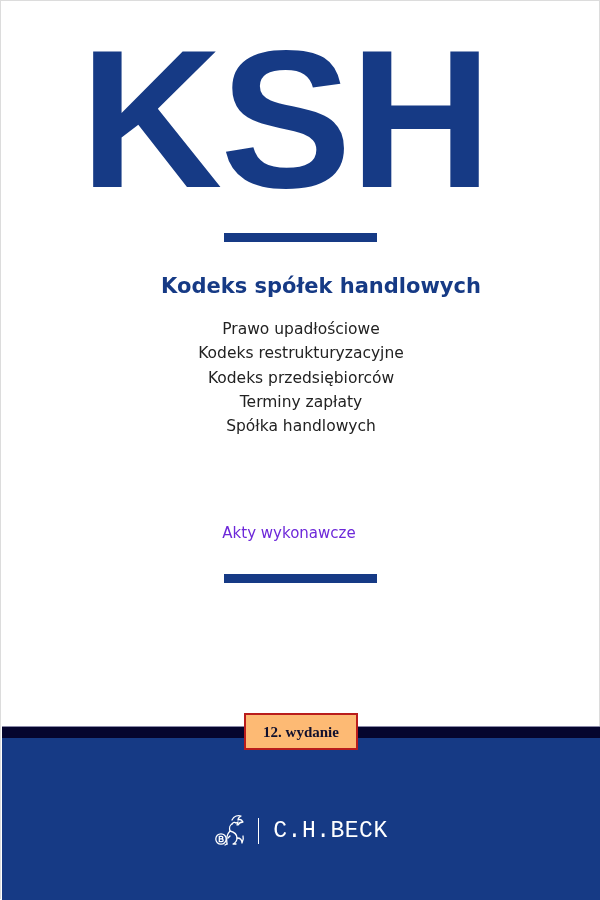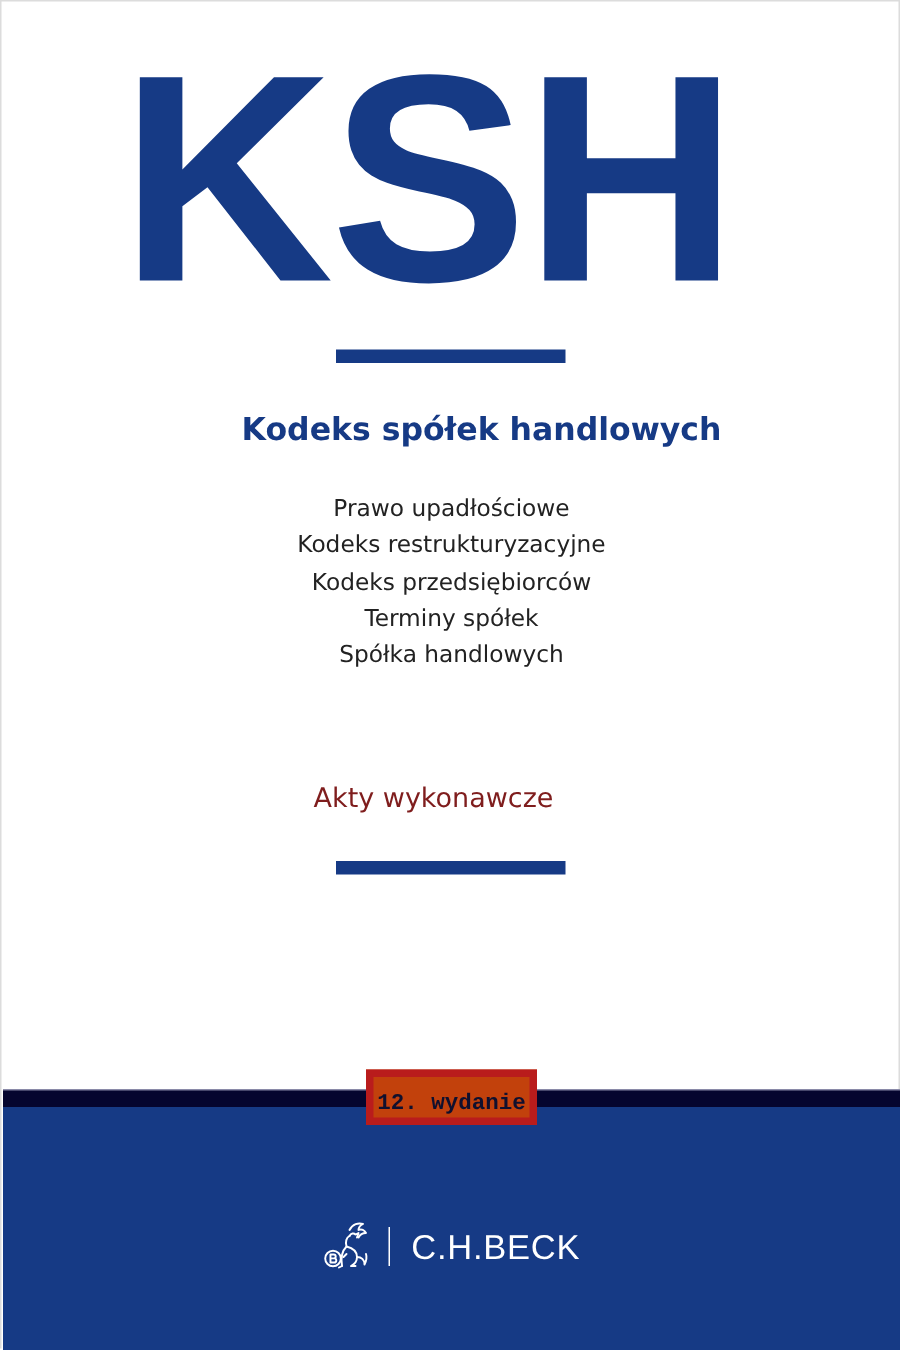--- a/index.html
+++ b/index.html
@@ -51,39 +51,39 @@
       font-family: "DejaVu Sans", sans-serif;
       font-weight: bold;
       font-size: 21px;
       line-height: 30px;
       color: #163a85;
       margin-left: 20px;
     }
     .topics {
       position: absolute;
       left: 0; width: 600px;
-      top: 326px;
+      top: 316px;
       margin: 0; padding: 0;
       list-style: none;
       text-align: center;
       font-family: "DejaVu Sans", sans-serif;
       font-size: 15.5px;
       line-height: 24.3px;
       color: #222222;
     }
     .topics li { margin: 0; padding: 0; }
     .exec-acts {
       position: absolute;
       left: 0; width: 576px;
       top: 520px;
       text-align: center;
       font-family: "DejaVu Sans", sans-serif;
-      font-size: 18px;
+      font-size: 15px;
       line-height: 24px;
-      color: #7f1d1d;
+      color: #6d28d9;
     }
     .dark-band {
       position: absolute;
       left: 1px; width: 598px;
       top: 725px;
       height: 12px;
       background: #05052e;
       border-top: 1px solid #8a8aa8;
     }
     .blue-panel {
@@ -92,25 +92,25 @@
       top: 737px;
       height: 163px;
       background: #163a85;
     }
     .edition-badge {
       position: absolute;
       left: 243px;
       top: 712px;
       width: 114px;
       height: 37px;
-      background: #c2410c;
-      border: 5px solid #b91c1c;
+      background: #fdba74;
+      border: 2px solid #b91c1c;
       box-sizing: border-box;
       text-align: center;
-      font-family: Liberation Mono, monospace;
+      font-family: Liberation Serif, serif;
       font-weight: bold;
       font-size: 15px;
       line-height: 35px;
       color: #10102e;
     }
     .publisher {
       position: absolute;
       left: 0; width: 600px;
       top: 812px;
       height: 36px;
@@ -122,21 +122,21 @@
       width: 32px; height: 34px;
       display: inline-block;
     }
     .pub-divider {
       width: 1px;
       height: 26px;
       background: #ffffff;
       margin: 0 14px 0 12px;
     }
     .pub-name {
-      font-family: Liberation Sans, sans-serif;
+      font-family: Liberation Mono, monospace;
       font-size: 23px;
       color: #ffffff;
       letter-spacing: 0.5px;
       line-height: 36px;
     }
   </style>
 </head>
 <body>
 
 <div class="cover">
@@ -144,21 +144,21 @@
   <div class="big-title">KSH</div>
 
   <div class="rule top"></div>
 
   <div class="subtitle">Kodeks spółek handlowych</div>
 
   <ul class="topics">
     <li>Prawo upadłościowe</li>
     <li>Kodeks restrukturyzacyjne</li>
     <li>Kodeks przedsiębiorców</li>
-    <li>Terminy spółek</li>
+    <li>Terminy zapłaty</li>
     <li>Spółka handlowych</li>
   </ul>
 
   <div class="exec-acts">Akty wykonawcze</div>
 
   <div class="rule bottom"></div>
 
   <div class="dark-band"></div>
   <div class="blue-panel"></div>
 

